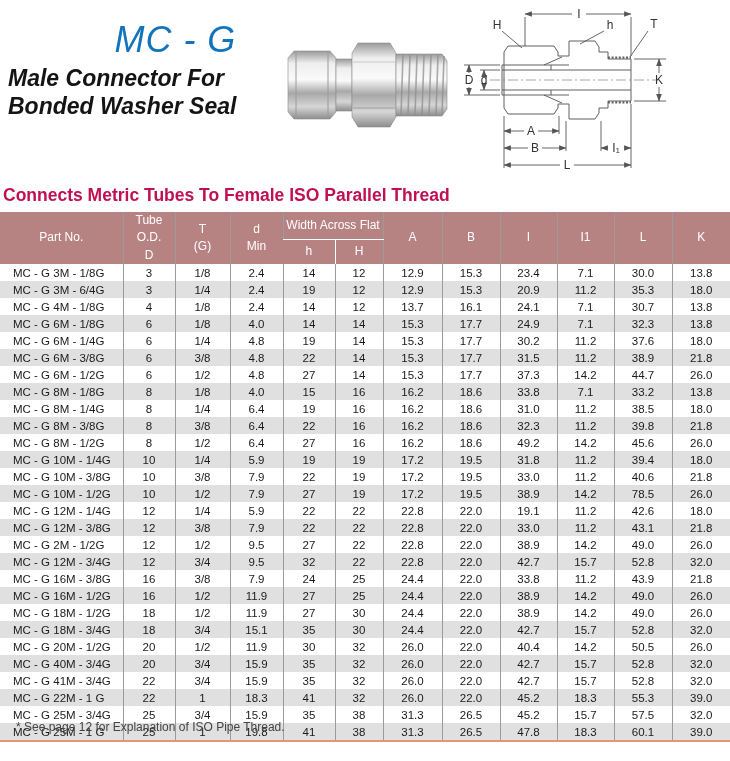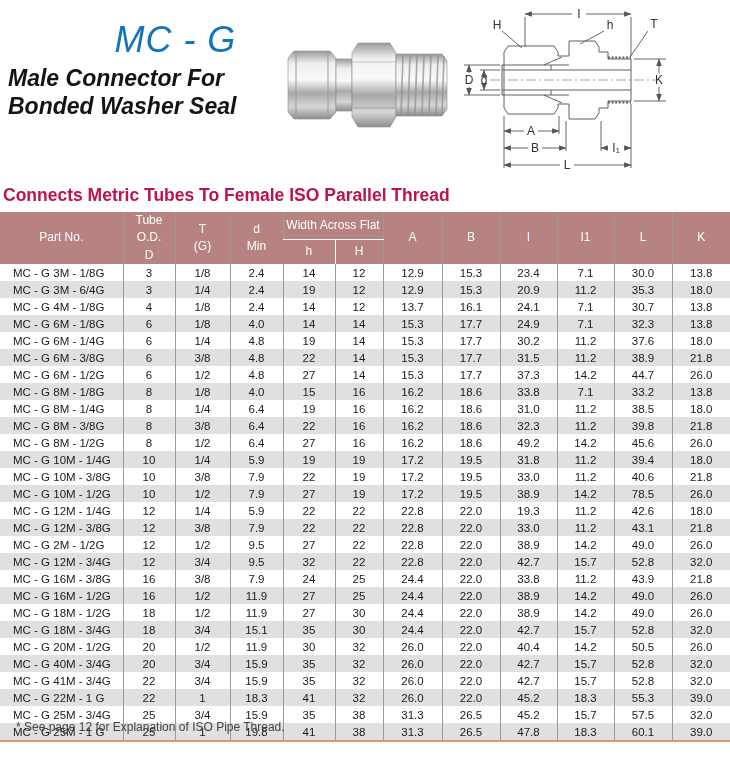--- a/index.html
+++ b/index.html
@@ -385,21 +385,21 @@
         </tr>
         <tr>
           <td class="partno">MC - G 12M - 1/4G</td>
           <td>12</td>
           <td>1/4</td>
           <td>5.9</td>
           <td>22</td>
           <td>22</td>
           <td>22.8</td>
           <td>22.0</td>
-          <td>19.3</td>
+          <td>19.1</td>
           <td>11.2</td>
           <td>42.6</td>
           <td>18.0</td>
         </tr>
         <tr>
           <td class="partno">MC - G 12M - 3/8G</td>
           <td>12</td>
           <td>3/8</td>
           <td>7.9</td>
           <td>22</td>

